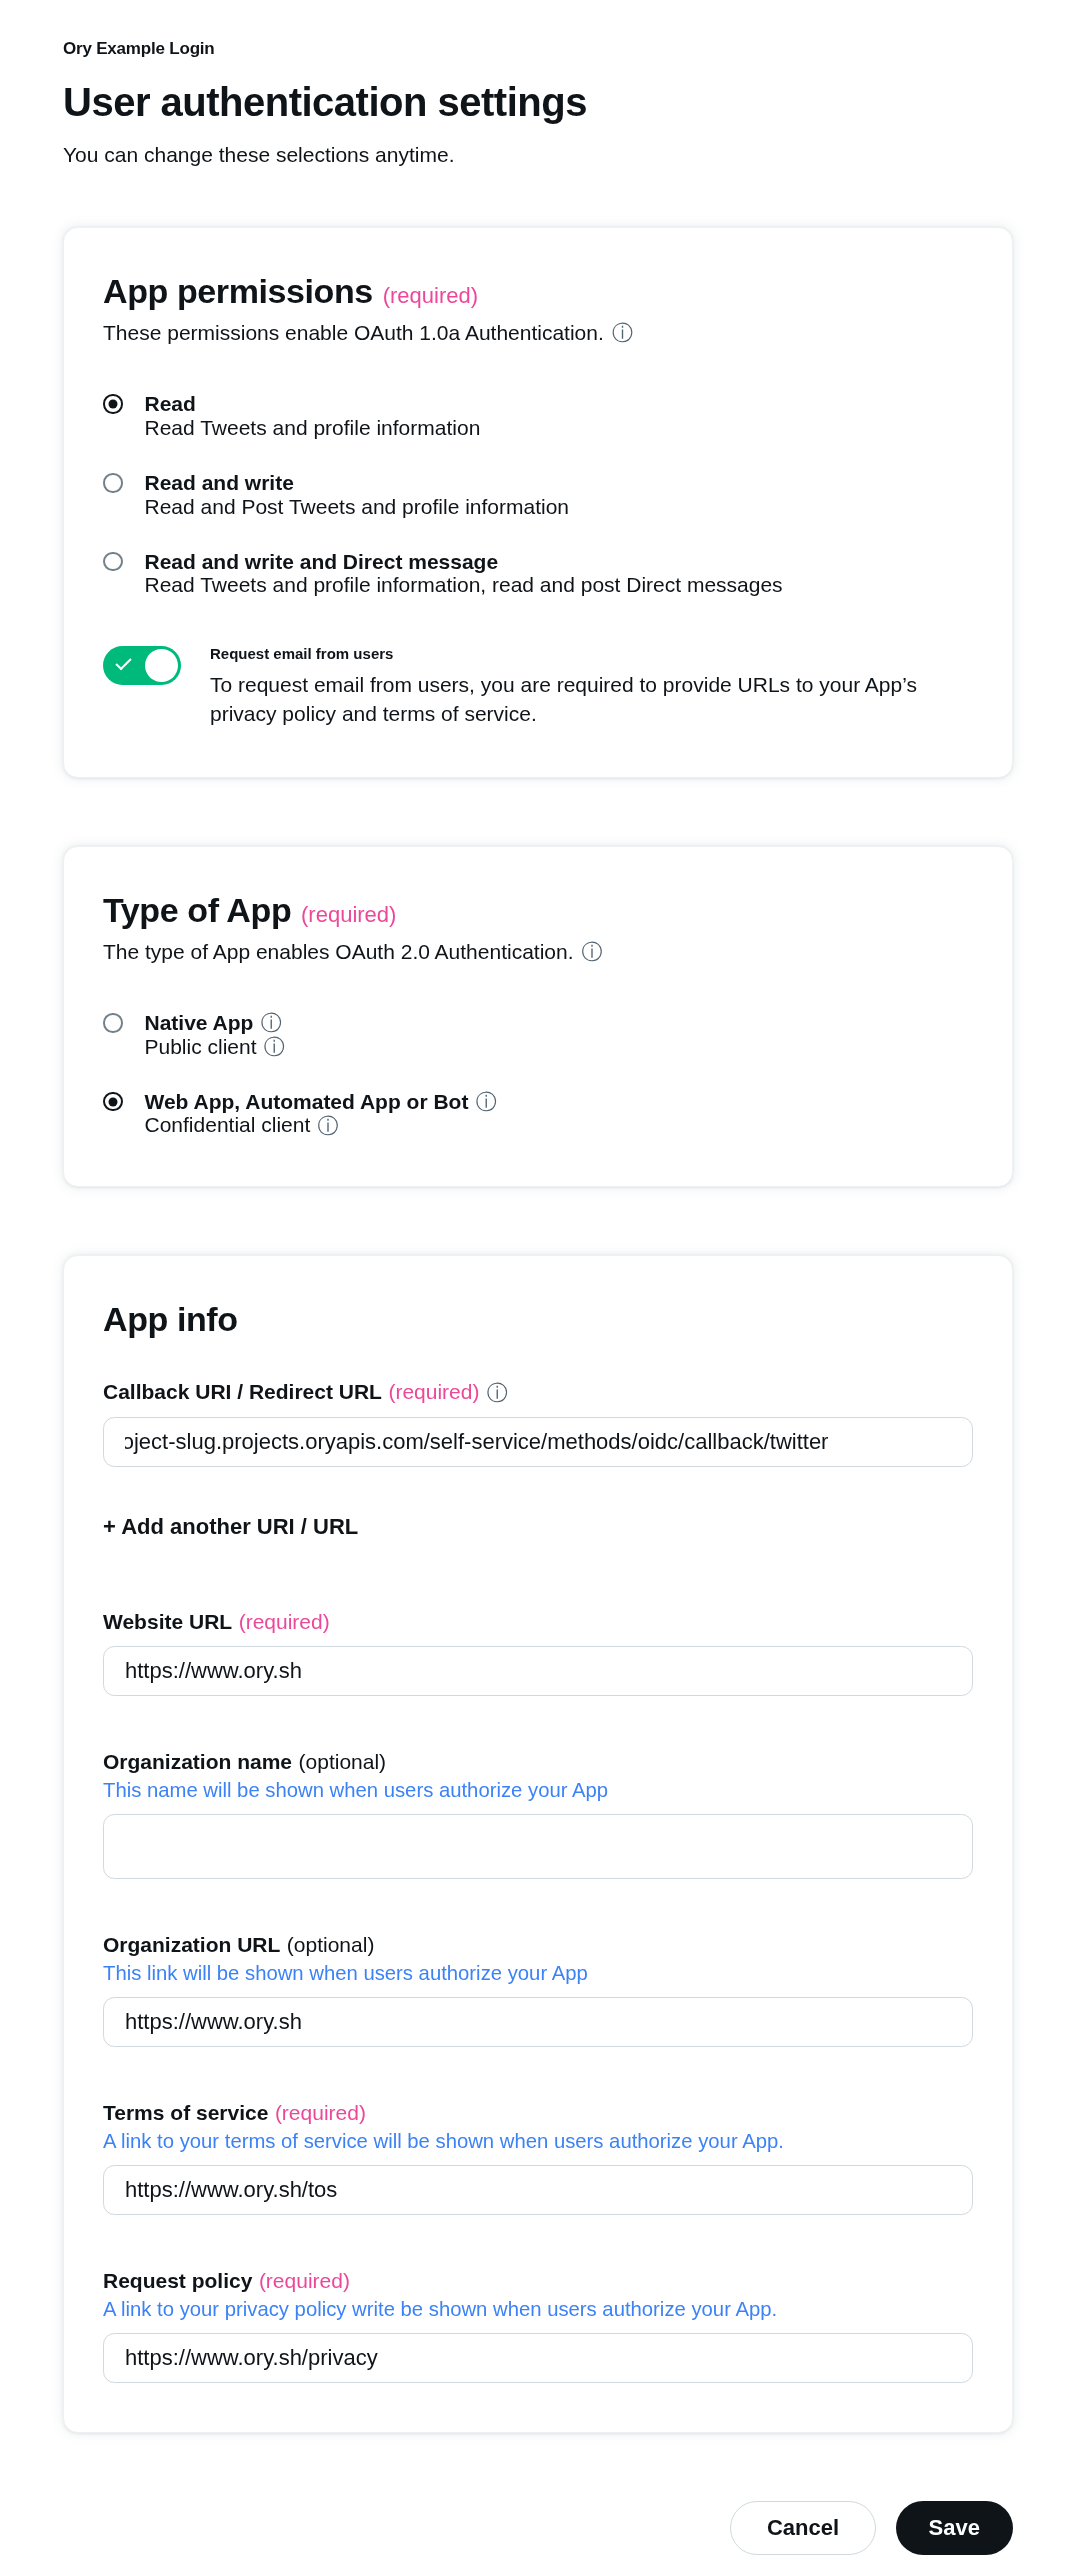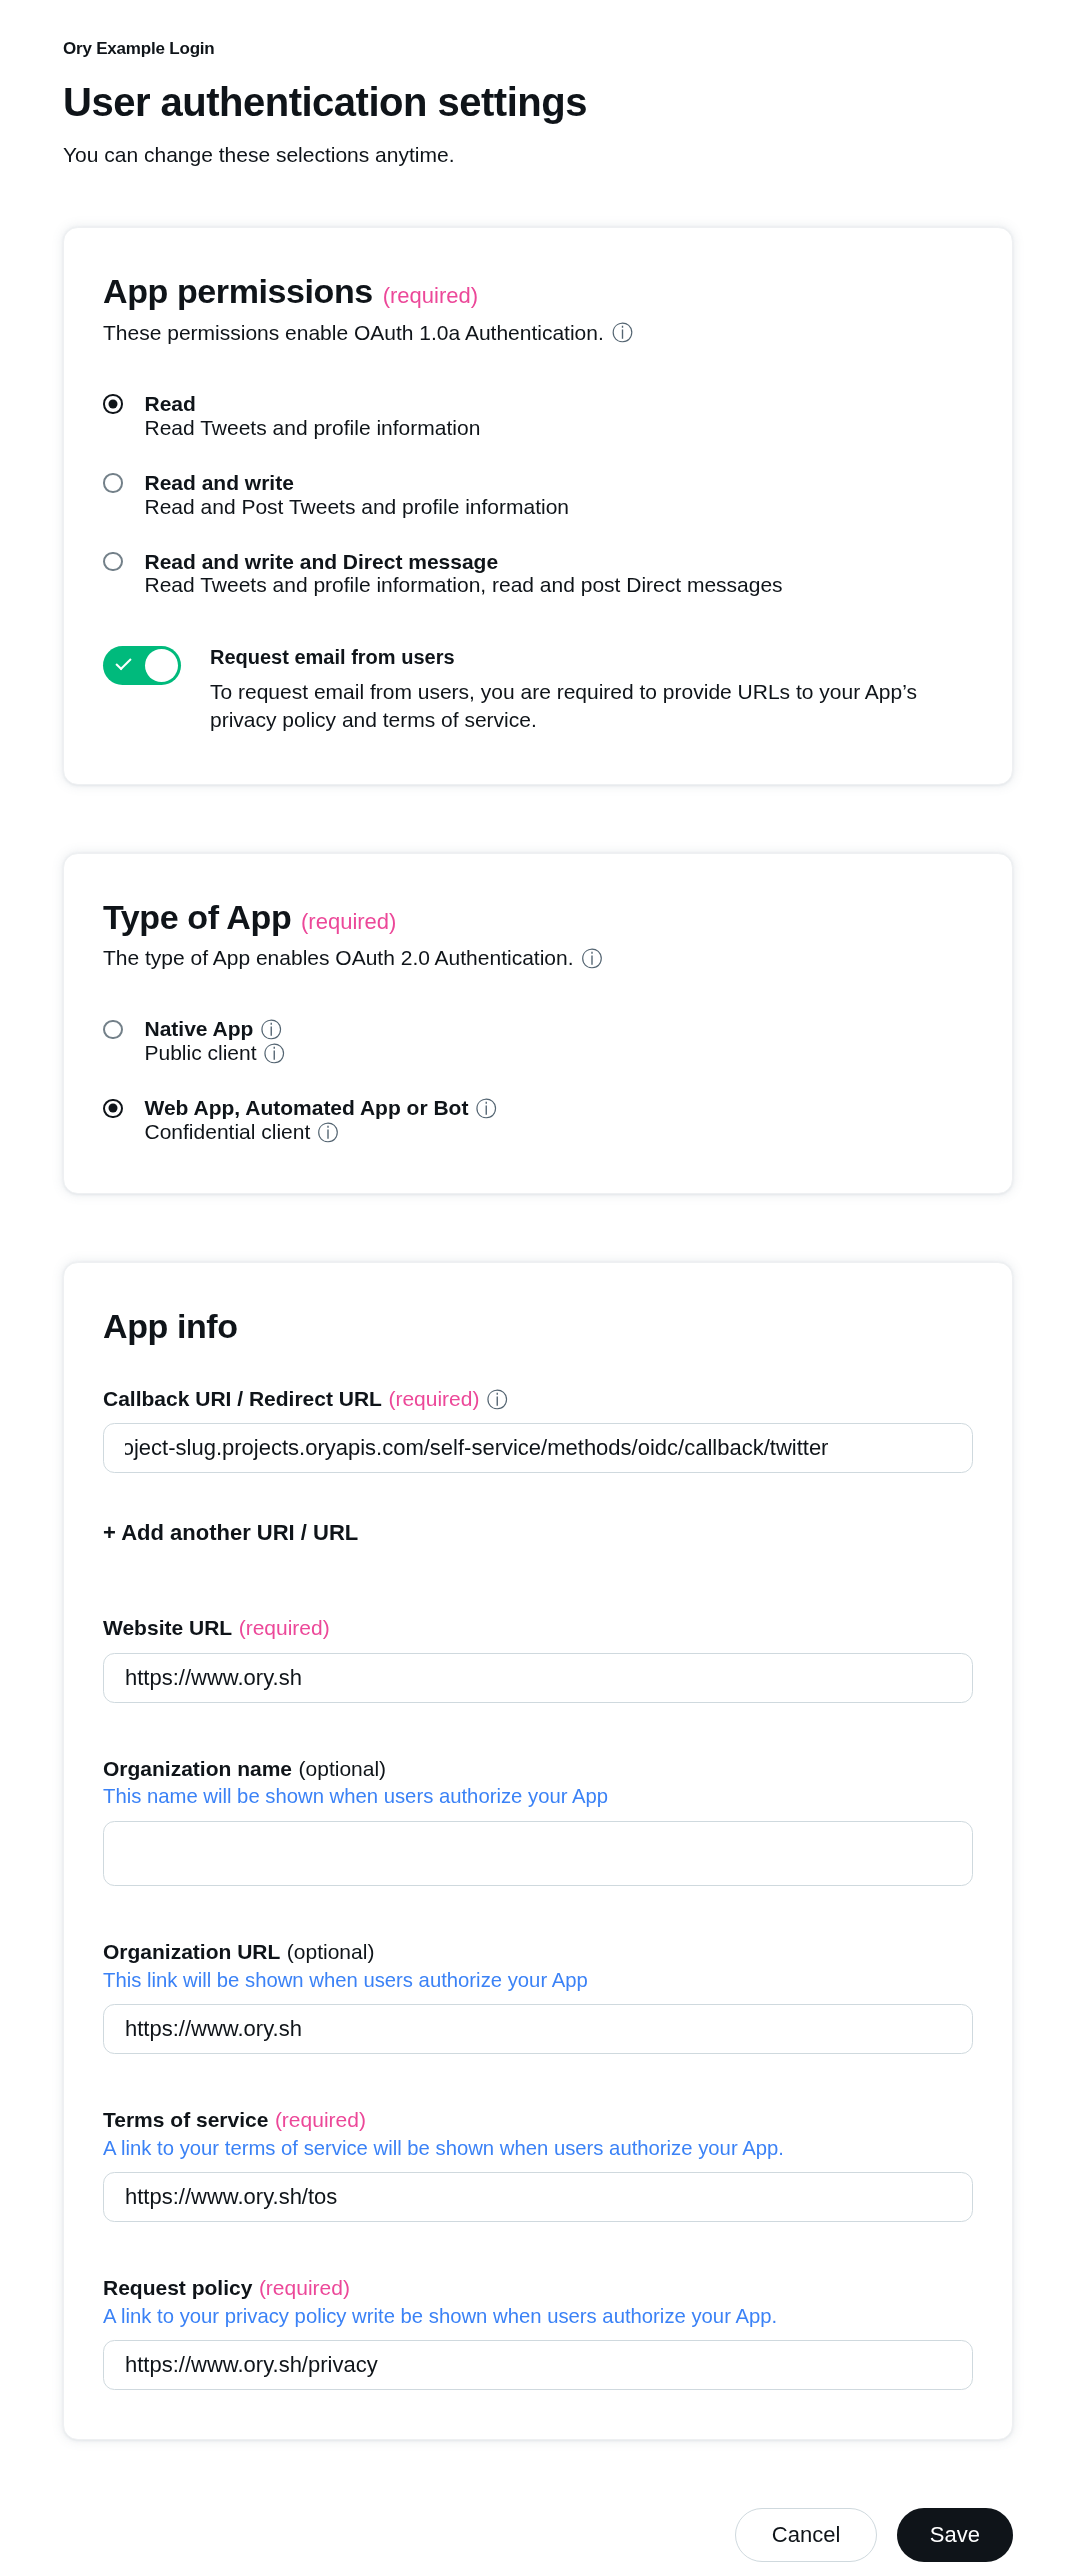--- a/index.html
+++ b/index.html
@@ -65,21 +65,21 @@
   .toggle .knob {
     position: absolute; right: 3.3px; top: 3.3px; width: 33px; height: 33px;
     border-radius: 50%; background: #fff;
   }
   .toggle .check {
     position: absolute; left: 13px; top: 12.2px; width: 15.4px; height: 8.1px;
     border-left: 2.8px solid #fff; border-bottom: 2.8px solid #fff;
     transform: rotate(-45deg);
   }
   .toggle-text { line-height: 1.35; }
-  .toggle-label { font-size: 20px; font-weight: 700; }
+  .toggle-label { font-size: 15px; font-weight: 700; }
   .toggle-desc { font-size: 21px; margin-top: 6.5px; max-width: 724px; }
 
   
   .field { margin-top: 54px; }
   .field.first { margin-top: 41px; }
   .label-row { font-size: 21px; font-weight: 700; display: flex; align-items: center; }
   .label-row .opt { font-weight: 400; margin-left: 6.5px; }
   .label-row .req { font-size: 21px; margin-left: 6.5px; }
   .hint { font-size: 20.3px; color: #3b82f6; margin-top: 4.9px; }
   .text-input {
@@ -94,21 +94,21 @@
   .text-input .clip span.scrolled { margin-left: -10.6px; }
   .add-link { margin-top: 47px; font-size: 22px; font-weight: 700; cursor: pointer; display: inline-block; }
   .field.gap-lg { margin-top: 70px; }
 
   
   .actions {
     width: 950px; display: flex; justify-content: flex-end; gap: 19.5px;
     margin-top: 62px; padding-bottom: 57px;
   }
   .btn {
-    height: 54px; border-radius: 27px; font-size: 22px; font-weight: 400;
+    height: 54px; border-radius: 27px; font-size: 22px; font-weight: 700;
     display: inline-flex; align-items: center; justify-content: center;
     font-family: inherit; cursor: pointer;
   }
   .btn-cancel { background: #fff; border: 1.2px solid #cfd9de; color: #0f1419; padding: 0 36px; }
   .btn-save { background: #0f1419; border: none; color: #fff; padding: 0 33px; }
 </style>
 </head>
 <body>
 
 <div class="page">

